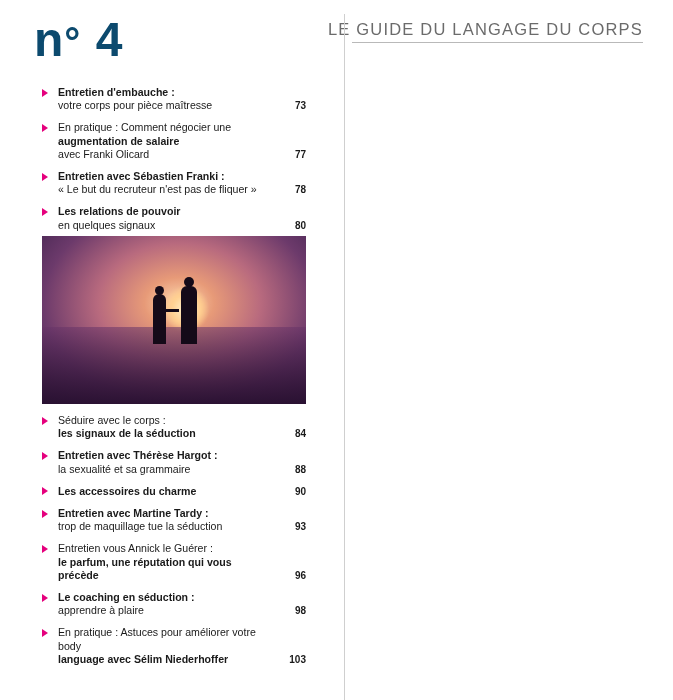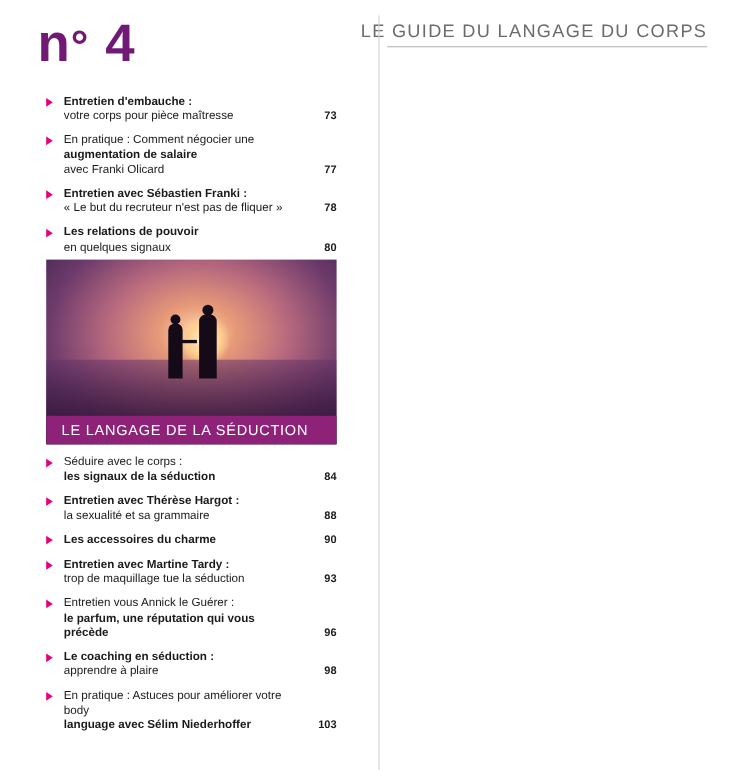--- a/index.html
+++ b/index.html
@@ -35,21 +35,21 @@
     position: absolute;
     left: 344px; top: 14px;
     width: 1px; height: 686px;
     background: #cfcfcf;
   }
   
   .issue {
     position: absolute;
     left: 34px; top: 16px;
     font-size: 48px;
-    color: #701a75;
+    color: #0c4a6e;
     font-weight: bold;
     letter-spacing: 1px;
     line-height: 1;
   }
   .issue .deg {
     font-size: 40px;
     vertical-align: baseline;
   }
   .guide-title {
     position: absolute;
@@ -210,21 +210,20 @@
     </ul>
 
     <div class="photo photo-seduction">
       <div class="ps-sun"></div>
       <div class="ps-field"></div>
       <div class="ps-couple">
         <div class="ps-fig ps-f1"></div>
         <div class="ps-fig ps-f2"></div>
         <div class="ps-arm"></div>
       </div>
-      <div class="banner banner-purple">LE LANGAGE DE LA SÉDUCTION</div>
     </div>
 
     <ul class="toc toc-left-bottom">
       <li class="toc-item">
         <span class="tri"></span>
         <span class="line">Séduire avec le corps :</span>
         <span class="line b">les signaux de la séduction</span>
         <span class="pg">84</span>
       </li>
       <li class="toc-item">

